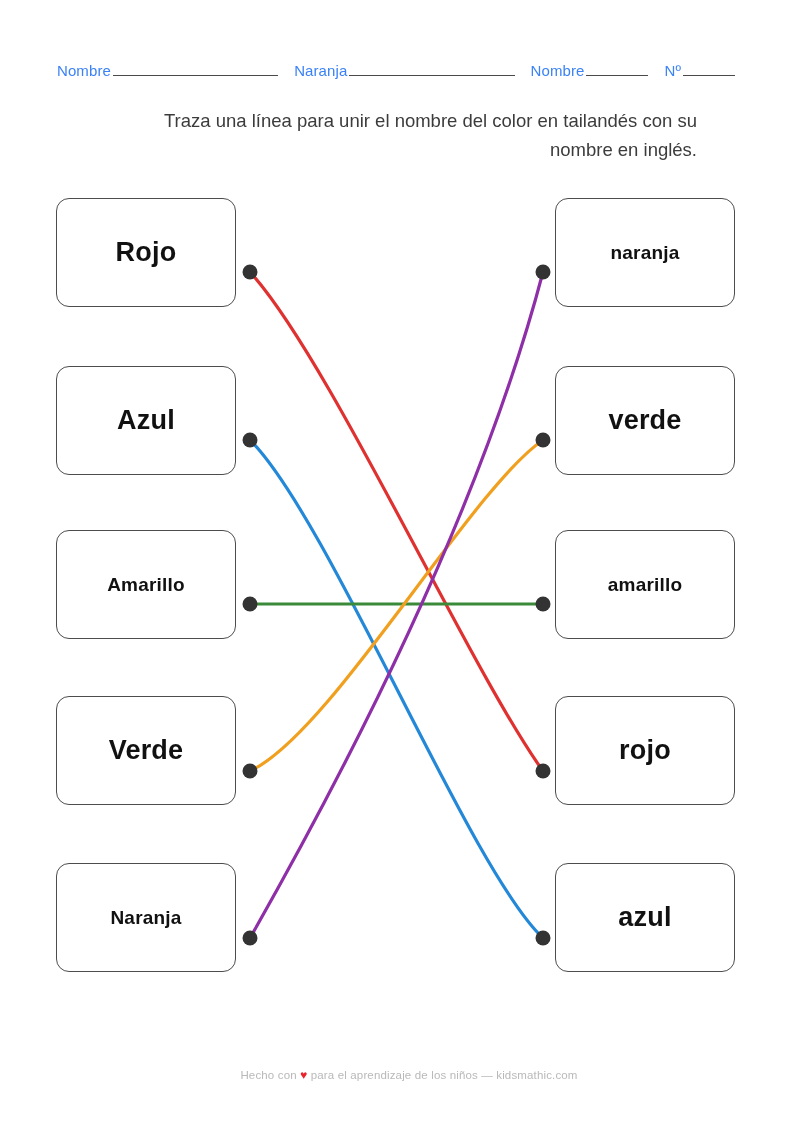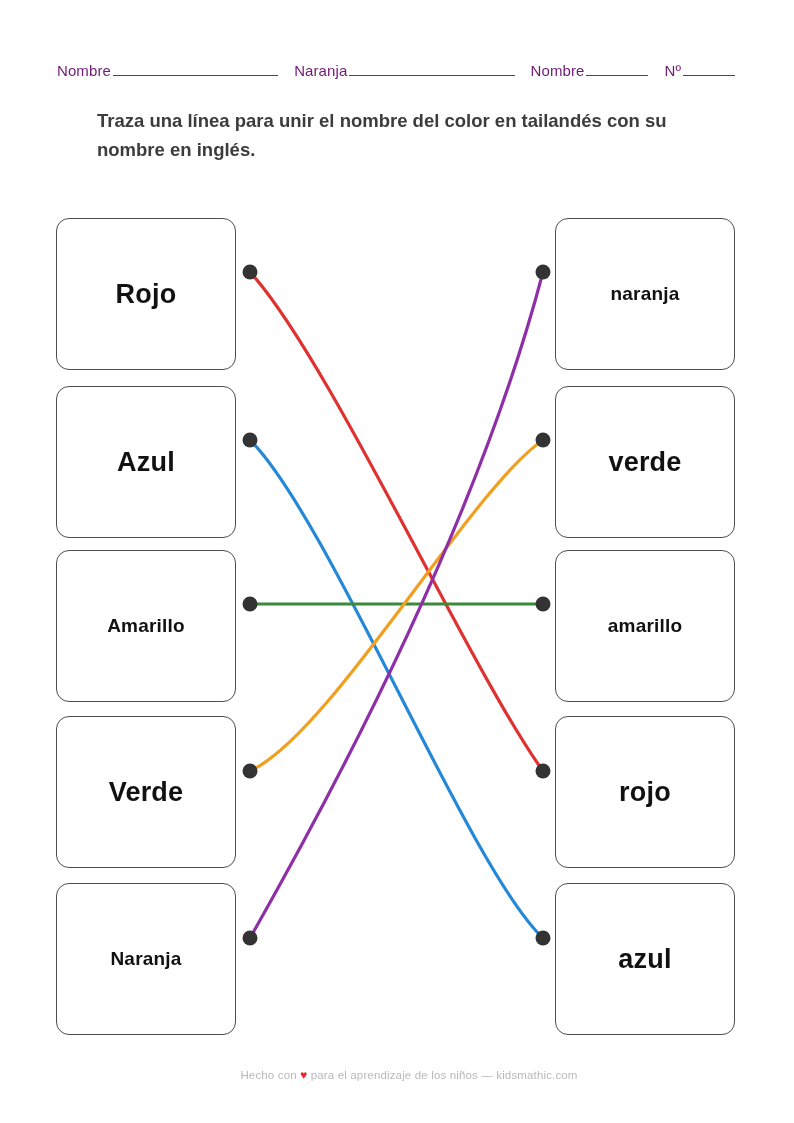--- a/index.html
+++ b/index.html
@@ -19,21 +19,21 @@
   
   .header-line {
     position: absolute;
     left: 57px;
     top: 62px;
     width: 680px;
     height: 28px;
     display: flex;
     align-items: baseline;
     font-size: 15px;
-    color: #701a75;
+    color: #3b82f6;
   }
   .hl-label {
     white-space: nowrap;
     font-size: 15px;
     letter-spacing: 0.1px;
   }
   .hl-rule {
     flex: 1 1 auto;
     border-bottom: 1px solid #4a4a4a;
     margin: 0 2px 4px 2px;
@@ -42,25 +42,24 @@
   .hl-rule.short { flex: 0 0 62px; }
   .hl-rule.tiny  { flex: 0 0 52px; }
   .hl-gap { flex: 0 0 14px; }
 
   
   .instructions {
     position: absolute;
     left: 97px;
     top: 106px;
     width: 600px;
-    text-align: left;
+    text-align: right;
     font-size: 18.5px;
     line-height: 29px;
     color: #3c3c3c;
-    font-weight: bold;
   }
 
   
   .board {
     position: absolute;
     left: 0;
     top: 190px;
     width: 794px;
     height: 830px;
   }
@@ -68,29 +67,28 @@
     position: absolute;
     top: 0;
     width: 182px;
   }
   .column.left  { left: 56px; }
   .column.right { left: 555px; }
 
   .card {
     position: absolute;
     width: 180px;
-    height: 152px;
+    height: 109px;
     box-sizing: border-box;
     border: 1.4px solid #4d4d4d;
     border-radius: 13px;
     background: #ffffff;
     display: flex;
     align-items: center;
     justify-content: center;
-    margin-top: 20px;
   }
   .card-label {
     font-size: 27px;
     font-weight: bold;
     color: #111111;
     letter-spacing: 0.2px;
     white-space: nowrap;
   }
   .card-label.small { font-size: 19px; }
 

